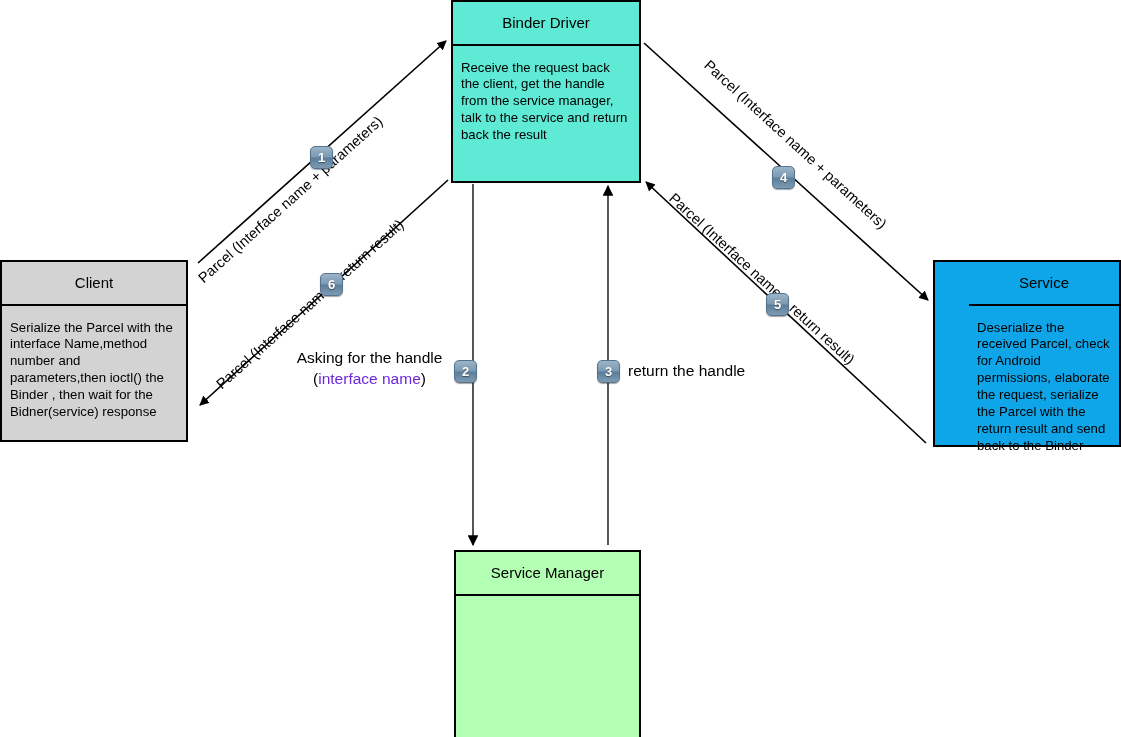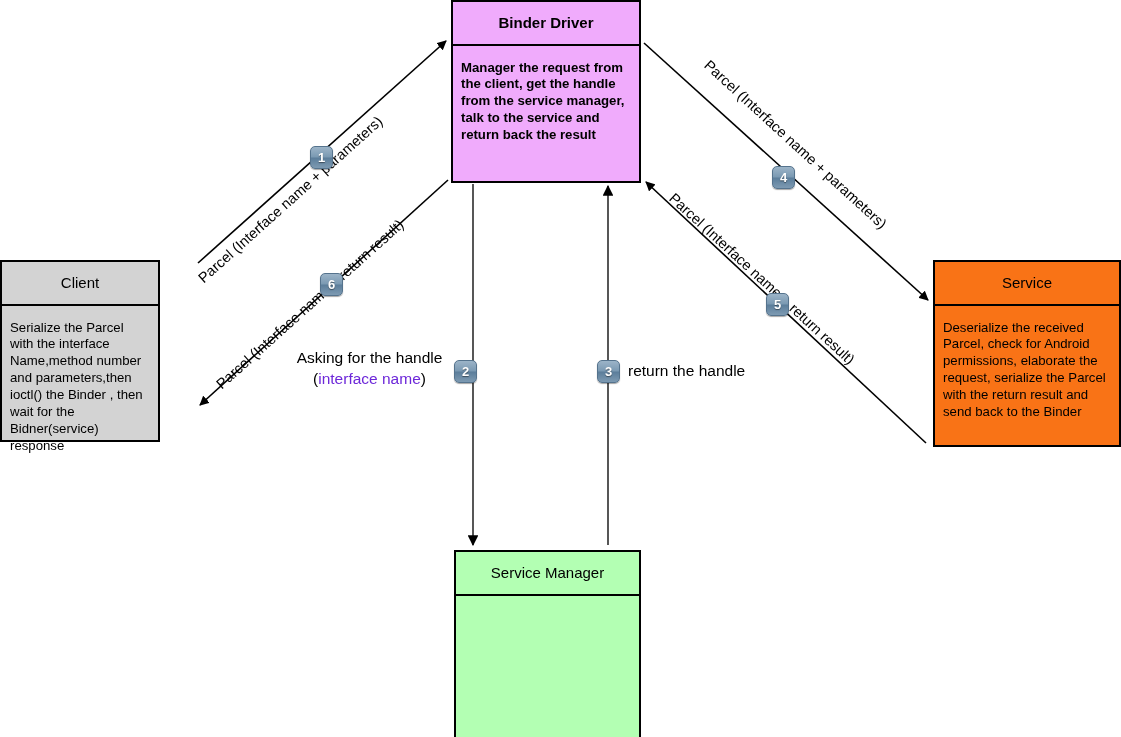--- a/index.html
+++ b/index.html
@@ -37,23 +37,23 @@
   }
   .node-body {
     box-sizing: border-box;
     padding: 14px 8px 8px 8px;
     font-size: 13.2px;
     line-height: 1.28;
     color: #000000;
     flex: 1 1 auto;
     white-space: pre-line;
   }
-  .node.binder   { background: #f0abfc; font-weight: bold; }
+  .node.binder   { background: #5eead4; }
   .node.client   { background: #d3d3d3; }
-  .node.service  { background: #f97316; }
+  .node.service  { background: #0ea5e9; padding-left: 34px; }
   .node.smgr     { background: #b3ffb3; }
 
   
   #edges {
     position: absolute;
     left: 0; top: 0;
     width: 1121px;
     height: 737px;
     pointer-events: none;
   }
@@ -117,24 +117,24 @@
 
     <line x1="926" y1="443" x2="646" y2="182" stroke="#000000" stroke-width="1.6" marker-end="url(#arrow)"></line>
 
     <line x1="473" y1="184" x2="473" y2="545" stroke="#444444" stroke-width="1.8" marker-end="url(#arrow)"></line>
 
     <line x1="608" y1="545" x2="608" y2="186" stroke="#444444" stroke-width="1.8" marker-end="url(#arrow)"></line>
   </svg>
 
   <div class="node binder" style="left:451px; top:0px; width:190px; height:183px;">
     <div class="node-title">Binder Driver</div>
-    <div class="node-body">Manager the request from the client, get the handle from the service manager, talk to the service and return back the result</div>
+    <div class="node-body">Receive the request back the client, get the handle from the service manager, talk to the service and return back the result</div>
   </div>
 
-  <div class="node client" style="left:0px; top:260px; width:160px; height:182px;">
+  <div class="node client" style="left:0px; top:260px; width:188px; height:182px;">
     <div class="node-title">Client</div>
     <div class="node-body">Serialize the Parcel with the interface Name,method number and parameters,then ioctl() the Binder , then wait for the Bidner(service) response</div>
   </div>
 
   <div class="node service" style="left:933px; top:260px; width:188px; height:187px;">
     <div class="node-title">Service</div>
     <div class="node-body">Deserialize the received Parcel, check for Android permissions, elaborate the request, serialize the Parcel with the return result and send back to the Binder</div>
   </div>
 
   <div class="node smgr" style="left:454px; top:550px; width:187px; height:204px;">

